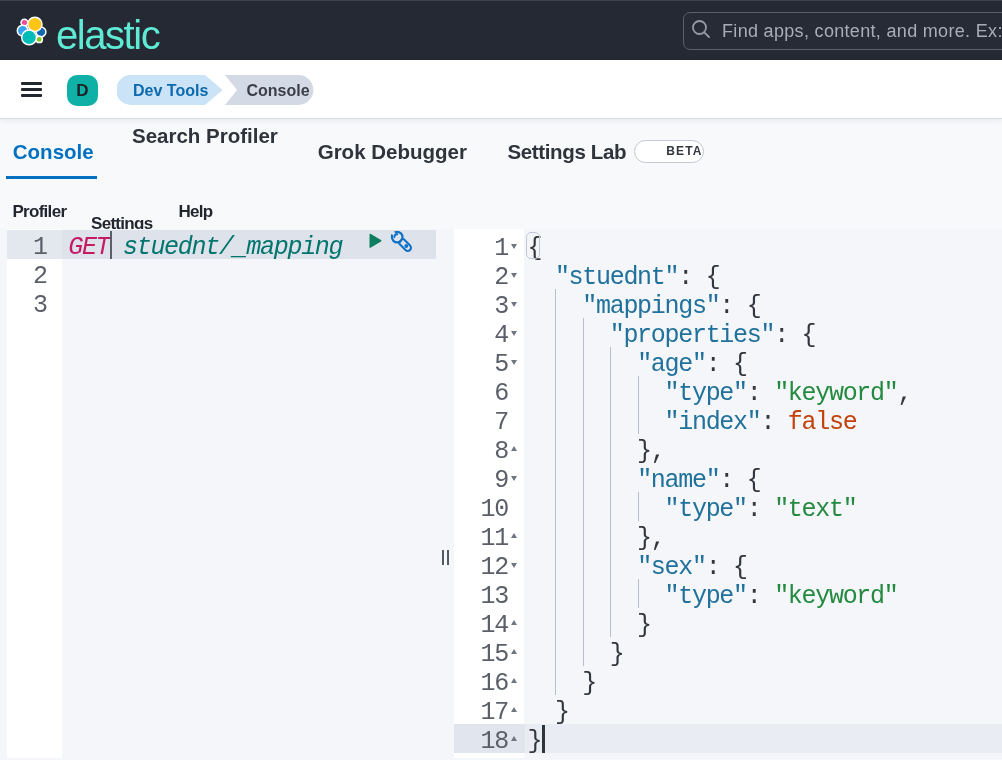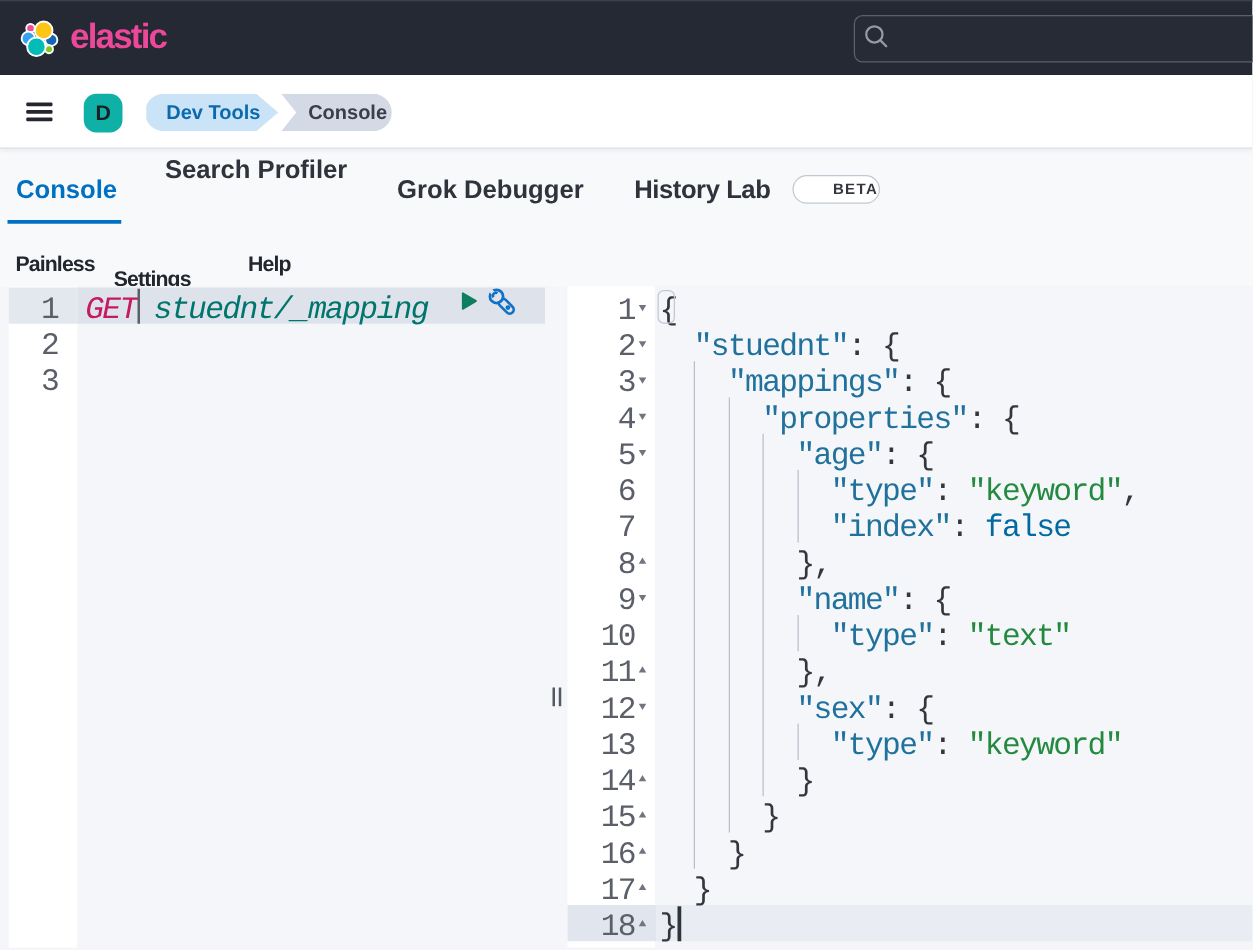--- a/index.html
+++ b/index.html
@@ -1,21 +1,21 @@
 <!DOCTYPE html>
 <html><head>
 <meta charset="utf-8">
 <style>
   * { margin:0; padding:0; box-sizing:border-box; }
   html,body { width:1002px; height:760px; overflow:hidden; }
   body { font-family:"Liberation Sans", sans-serif; background:#F8F9FB; position:relative; }
   .abs { position:absolute; }
   
   #topbar { position:absolute; left:0; top:0; width:1002px; height:60px; background:#252933; border-top:1px solid #3C414B; }
-  #brand { position:absolute; left:56px; top:12px; color:#ec4899; font-size:28px; font-weight:700; letter-spacing:-1.45px; }
+  #brand { position:absolute; left:56px; top:12px; color:#5eead4; font-size:40px; font-weight:400; letter-spacing:-1.45px; }
   #searchbox { position:absolute; left:683px; top:11px; width:330px; height:38px; border:1px solid #5C6069; border-radius:7px; background:#272B35; }
   #searchtext { position:absolute; left:722px; top:19.5px; color:#A7AEB9; font-size:18px; letter-spacing:0.32px; white-space:nowrap; }
   
   #navrow { position:absolute; left:0; top:60px; width:1002px; height:59px; background:#FFFFFF; border-bottom:1px solid #D8DDE5; box-shadow:0 2px 4px rgba(100,110,130,0.10); }
   .hbar { position:absolute; left:21px; width:21px; height:3px; background:#23262E; border-radius:1px; }
   #avatar { position:absolute; left:67px; top:15px; width:31px; height:31px; background:#0FB1A7; border-radius:10px; color:#1C1F26; font-size:17px; font-weight:700; text-align:center; line-height:31px; }
   
   .tab { position:absolute; font-size:20.5px; font-weight:700; color:#2F333B; }
   #tab-console { color:#0071C2; }
   #tab-underline { position:absolute; left:6px; top:175.5px; width:91px; height:3px; background:#0071C2; }
@@ -25,21 +25,21 @@
   .mono { font-family:"Liberation Mono", monospace; font-size:25px; letter-spacing:-1.3px; line-height:29px; white-space:pre; }
   .row-hl { position:absolute; background:#DFE4EC; height:29px; }
   .lnum { position:absolute; color:#5A5F69; text-align:right; }
   .guide { position:absolute; width:1px; background:#B9BFC9; }
   .cursor { position:absolute; width:2.5px; background:#5A5F69; }
   .fold { position:absolute; width:0; height:0; }
   .fold-d { border-left:3.6px solid transparent; border-right:3.6px solid transparent; border-top:5px solid #6F7680; }
   .fold-u { border-left:3.6px solid transparent; border-right:3.6px solid transparent; border-bottom:5px solid #6F7680; }
   .k { color:#20719C; }
   .v { color:#248A3F; }
-  .b { color:#0369a1; }
+  .b { color:#c2410c; }
   .p { color:#33363D; }
 </style>
 </head>
 <body>
 
   <div id="topbar">
     <svg class="abs" style="left:14px;top:12px" width="36" height="36" viewBox="0 0 36 36">
       <g stroke="#FFFFFF" stroke-width="1.5">
         <circle cx="10.4" cy="9.6" r="3.4" fill="#F04E98"></circle>
         <circle cx="8.7" cy="17.7" r="5.4" fill="#36A2EF"></circle>
@@ -48,45 +48,46 @@
         <circle cx="20.9" cy="11.3" r="7.1" fill="#FEC514"></circle>
         <circle cx="15.1" cy="24.4" r="7.4" fill="#02BCB7"></circle>
       </g>
     </svg>
     <div id="brand">elastic</div>
     <div id="searchbox"></div>
     <svg class="abs" style="left:691px;top:18px" width="20" height="20" viewBox="0 0 20 20">
       <circle cx="8.5" cy="8.5" r="6.5" fill="none" stroke="#949BA6" stroke-width="1.8"></circle>
       <line x1="13.3" y1="13.3" x2="18" y2="18" stroke="#949BA6" stroke-width="1.8" stroke-linecap="round"></line>
     </svg>
+    <div id="searchtext">Find apps, content, and more. Ex:</div>
   </div>
 
   <div id="navrow">
     <div class="hbar" style="top:22px"></div>
     <div class="hbar" style="top:28px"></div>
     <div class="hbar" style="top:34px"></div>
     <div id="avatar">D</div>
     <svg class="abs" style="left:117px;top:15px" width="200" height="30" viewBox="0 0 200 30">
       <path d="M 14,0 H 88 L 105.6,15 L 88,30 H 14 A 14,14 0 0 1 14,0 Z" fill="#CBE3F6"></path>
       <path d="M 108,0 H 181.4 A 14,14 0 0 1 181.4,30 H 108 L 120,15 Z" fill="#D3DAE6"></path>
       <text x="16" y="20.5" font-size="16" font-weight="600" fill="#0B6AAE">Dev Tools</text>
       <text x="129.5" y="20.5" font-size="16" font-weight="600" fill="#3A3E46">Console</text>
     </svg>
   </div>
 
   <div class="tab" id="tab-console" style="left:12.8px; top:139.9px;">Console</div>
   <div id="tab-underline"></div>
   <div class="tab" style="left:132px; top:124px;">Search Profiler</div>
   <div class="tab" style="left:317.7px; top:139.9px;">Grok Debugger</div>
-  <div class="tab" style="left:507.4px; top:139.9px; letter-spacing:-0.35px;">History Lab</div>
+  <div class="tab" style="left:507.4px; top:139.9px; letter-spacing:-0.35px;">Settings Lab</div>
   <div id="beta">BETA</div>
 
-  <div class="menu" style="left:12.4px; top:202.3px;">Painless</div>
+  <div class="menu" style="left:12.4px; top:202.3px;">Profiler</div>
   <div class="menu" style="left:91px; top:214px;">Settings</div>
-  <div class="menu" style="left:178.4px; top:202.3px;margin-left:20px;">Help</div>
+  <div class="menu" style="left:178.4px; top:202.3px;">Help</div>
 
   <div class="abs" style="left:0;top:229px;width:1002px;height:531px;background:#F5F6F9;"></div>
 
   <div class="abs" style="left:7px;top:229px;width:55px;height:529px;background:#FFFFFF;"></div>
   <div class="abs" style="left:62px;top:229px;width:374px;height:531px;background:#F4F6F9;"></div>
   <div class="row-hl" style="left:7px; top:230px; width:55px; background:#E3E7EE;"></div>
   <div class="row-hl" style="left:62px; top:230px; width:374px; background:#DEE3EB;"></div>
   <div class="mono lnum" style="left:0px; top:233px; width:46.6px;">1<br>2<br>3</div>
   <div class="mono abs" style="left:68.2px; top:233px;font-style:italic;"><span style="color:#C51963">GET</span> <span style="color:#00756D">stuednt/_mapping</span></div>
   <div class="cursor" style="left:109.6px; top:230.5px; height:28px;"></div>

